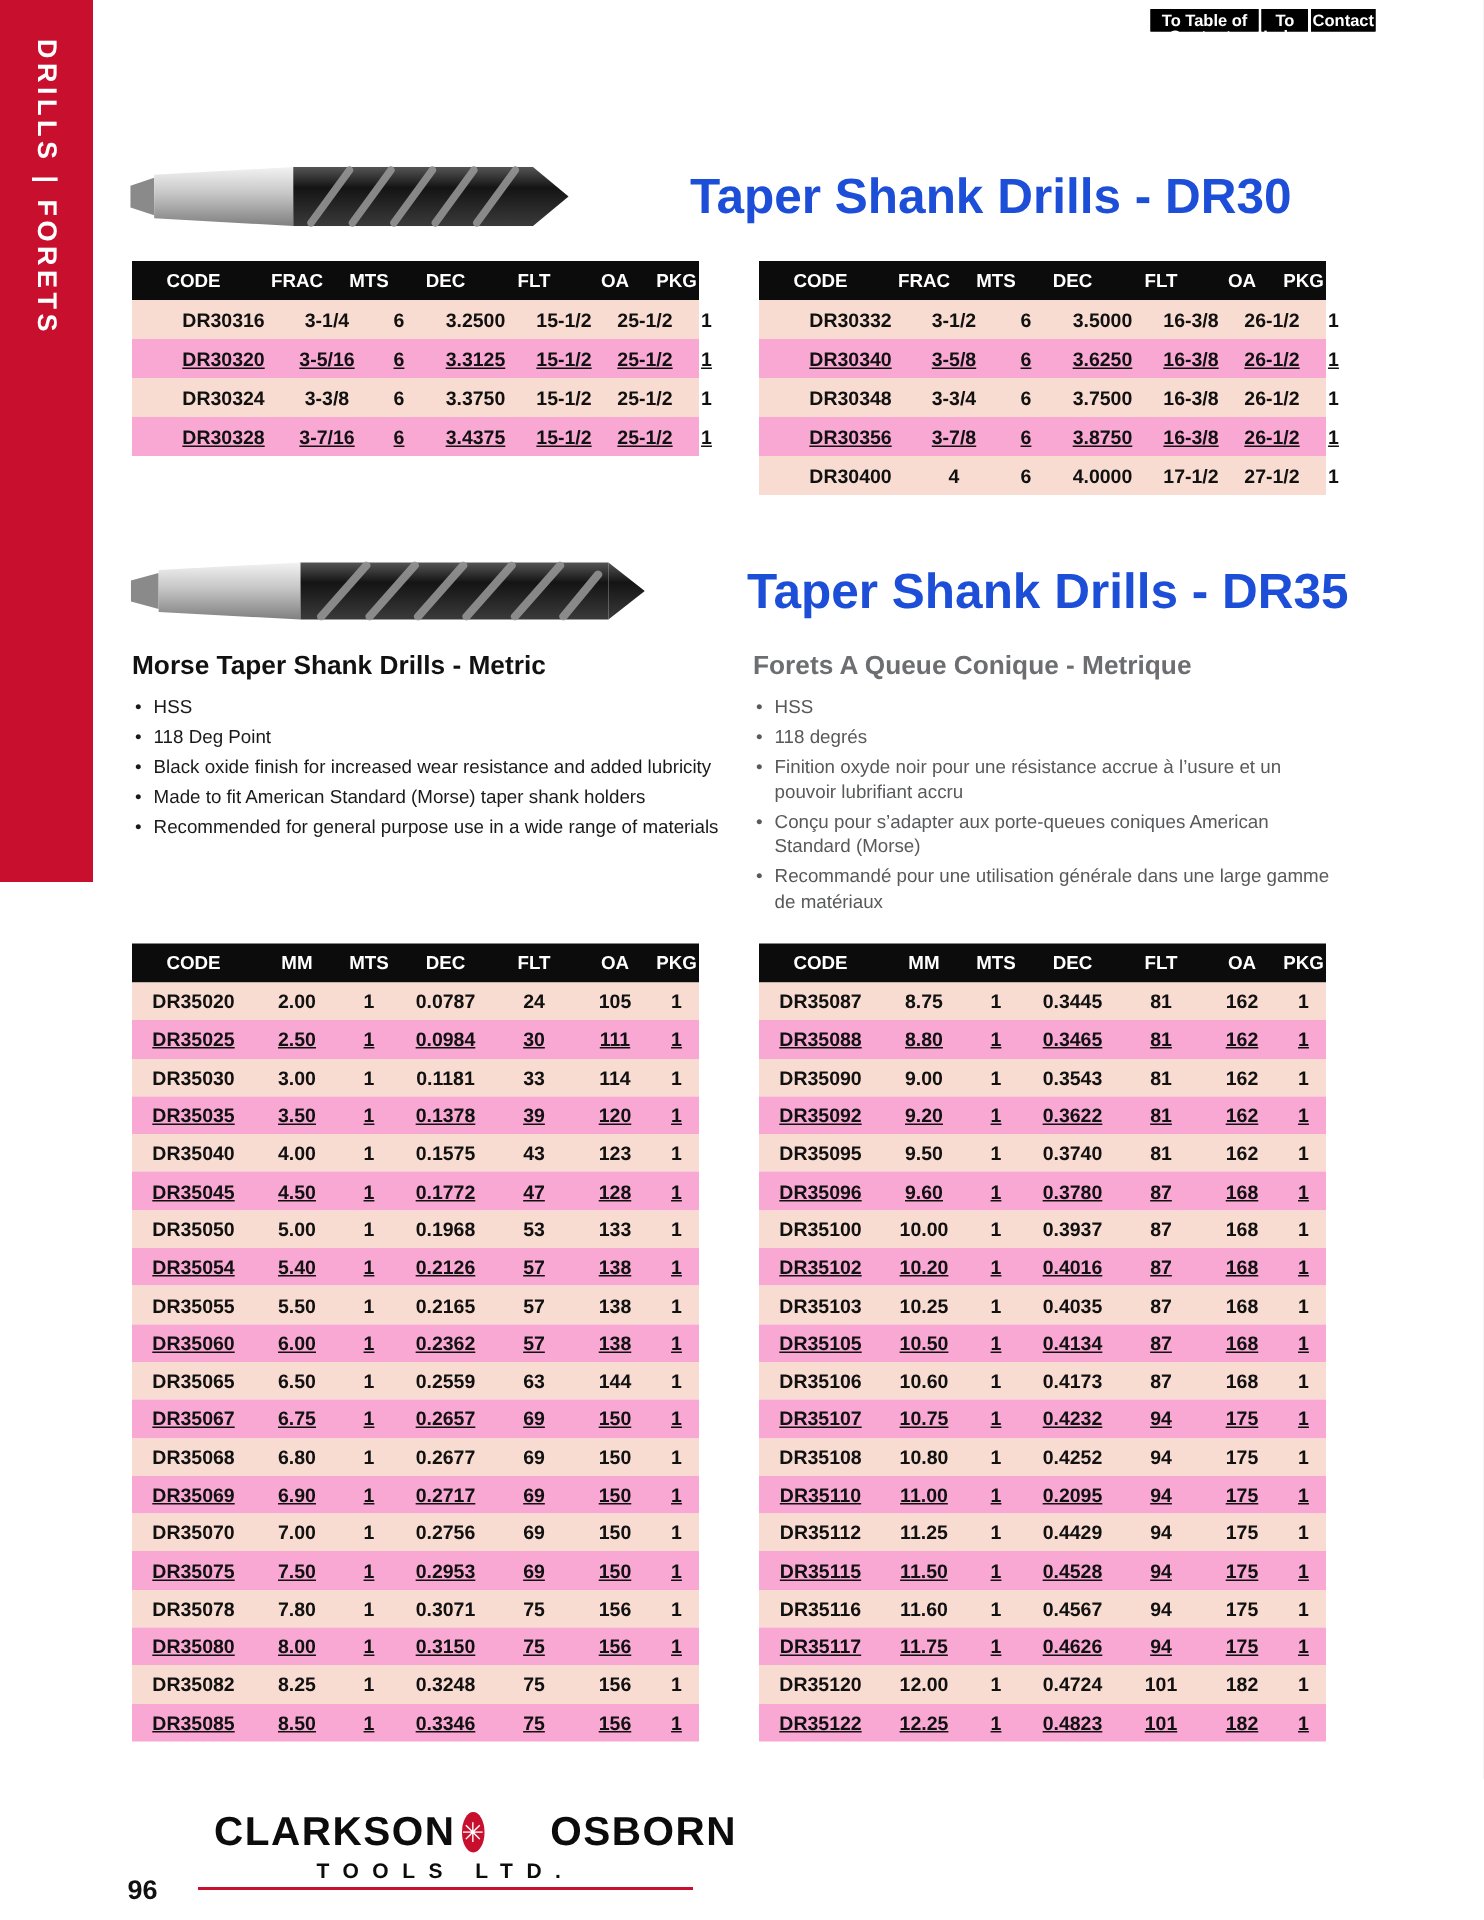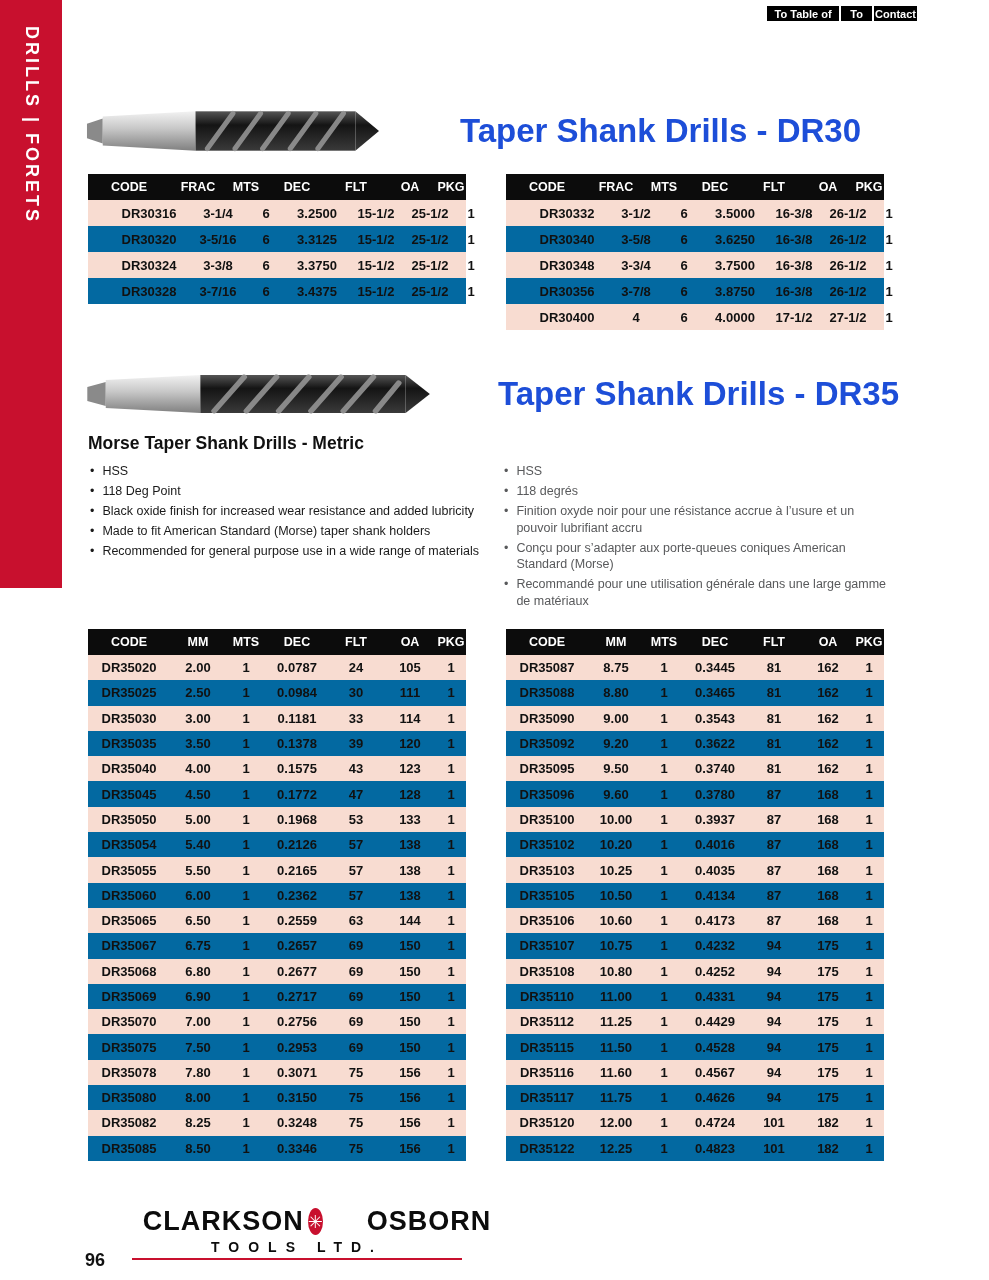--- a/index.html
+++ b/index.html
@@ -35,21 +35,21 @@
   #dr35-tables { top:629px; }
   .ctable { width:378px; }
   .thead, .tr { display:grid; grid-template-columns:82px 56px 40px 62px 56px 52px 30px; align-items:center; }
   .thead { background:#0c0c0c; color:#fff; height:26px; font-size:12.5px; font-weight:bold; }
   .thead .th { text-align:center; }
   #dr30-tables .tr { height:26px;padding-left:20px; }
   #dr35-tables .tr { height:25.3px; }
   .tr { font-size:13px; font-weight:bold; color:#111; }
   .tr .td { text-align:center; white-space:nowrap; }
   .row-pink { background:#f8dcd1; }
-  .row-white { background:#0369a1; }
+  .row-white { background:#f9a8d4;text-decoration:underline; }
   
   .copy-head { position:absolute; font-size:17.5px; font-weight:bold; white-space:nowrap; }
   #head-en { left:88px; top:433px; color:#111; }
   #head-fr { left:502px; top:433px; color:#6d6e71; }
   .bullets { position:absolute; display:flex; flex-direction:column; gap:3px; }
   #bullets-en { left:90px; top:463px; width:400px; color:#1a1a1a; }
   #bullets-fr { left:504px; top:463px; width:388px; color:#58595b; }
   .bullet { display:flex; gap:8px; font-size:12.5px; line-height:1.35; }
   .bullet .dot { flex:0 0 auto; }
   
@@ -232,20 +232,21 @@
         <line x1="224" y1="45" x2="250" y2="11"></line>
         <line x1="252" y1="45" x2="272" y2="17"></line>
       </g>
       <polygon points="278,9 299,28 278,47" fill="url(#gBody)"></polygon>
     </svg>
   </div>
 
   <div class="section-title" id="title-dr35">Taper Shank Drills - DR35</div>
 
   <div class="copy-head" id="head-en">Morse Taper Shank Drills - Metric</div>
+  <div class="copy-head" id="head-fr">Forets A Queue Conique - Metrique</div>
   <div class="bullets" id="bullets-en">
       <div class="bullet">
         <span class="dot">•</span>
         <span>HSS</span>
       </div>
       <div class="bullet">
         <span class="dot">•</span>
         <span>118 Deg Point</span>
       </div>
       <div class="bullet">
@@ -603,21 +604,21 @@
             <div class="td">1</div>
             <div class="td">0.4252</div>
             <div class="td">94</div>
             <div class="td">175</div>
             <div class="td">1</div>
           </div>
           <div class="tr row-white">
             <div class="td">DR35110</div>
             <div class="td">11.00</div>
             <div class="td">1</div>
-            <div class="td">0.4331</div>
+            <div class="td">0.2095</div>
             <div class="td">94</div>
             <div class="td">175</div>
             <div class="td">1</div>
           </div>
           <div class="tr row-pink">
             <div class="td">DR35112</div>
             <div class="td">11.25</div>
             <div class="td">1</div>
             <div class="td">0.4429</div>
             <div class="td">94</div>

